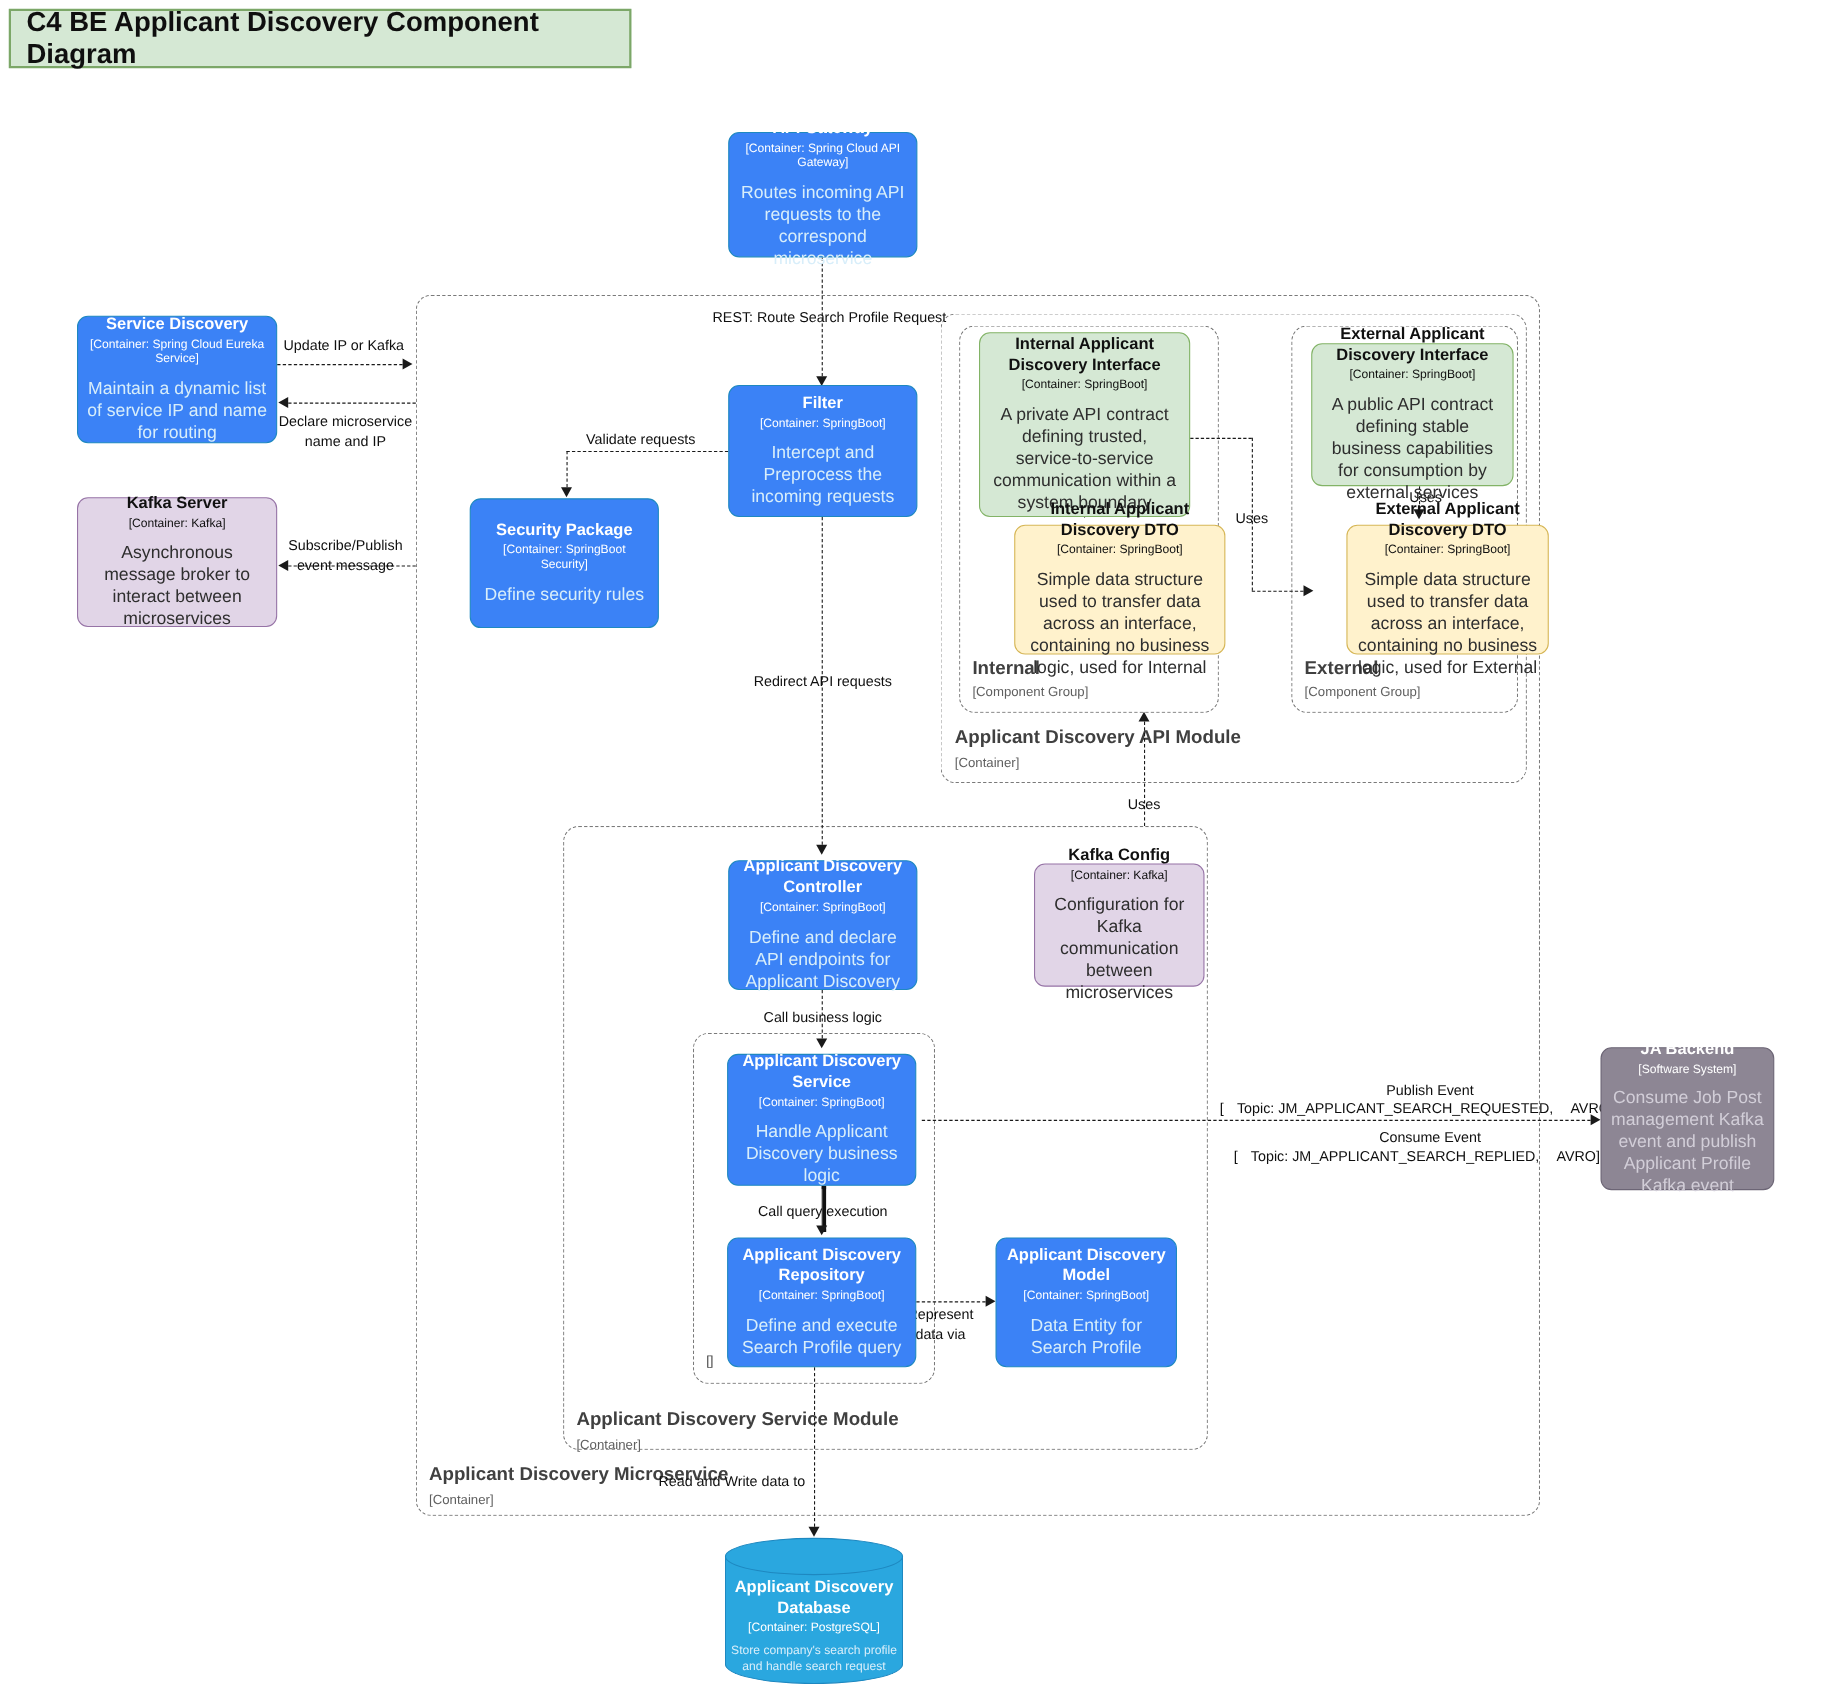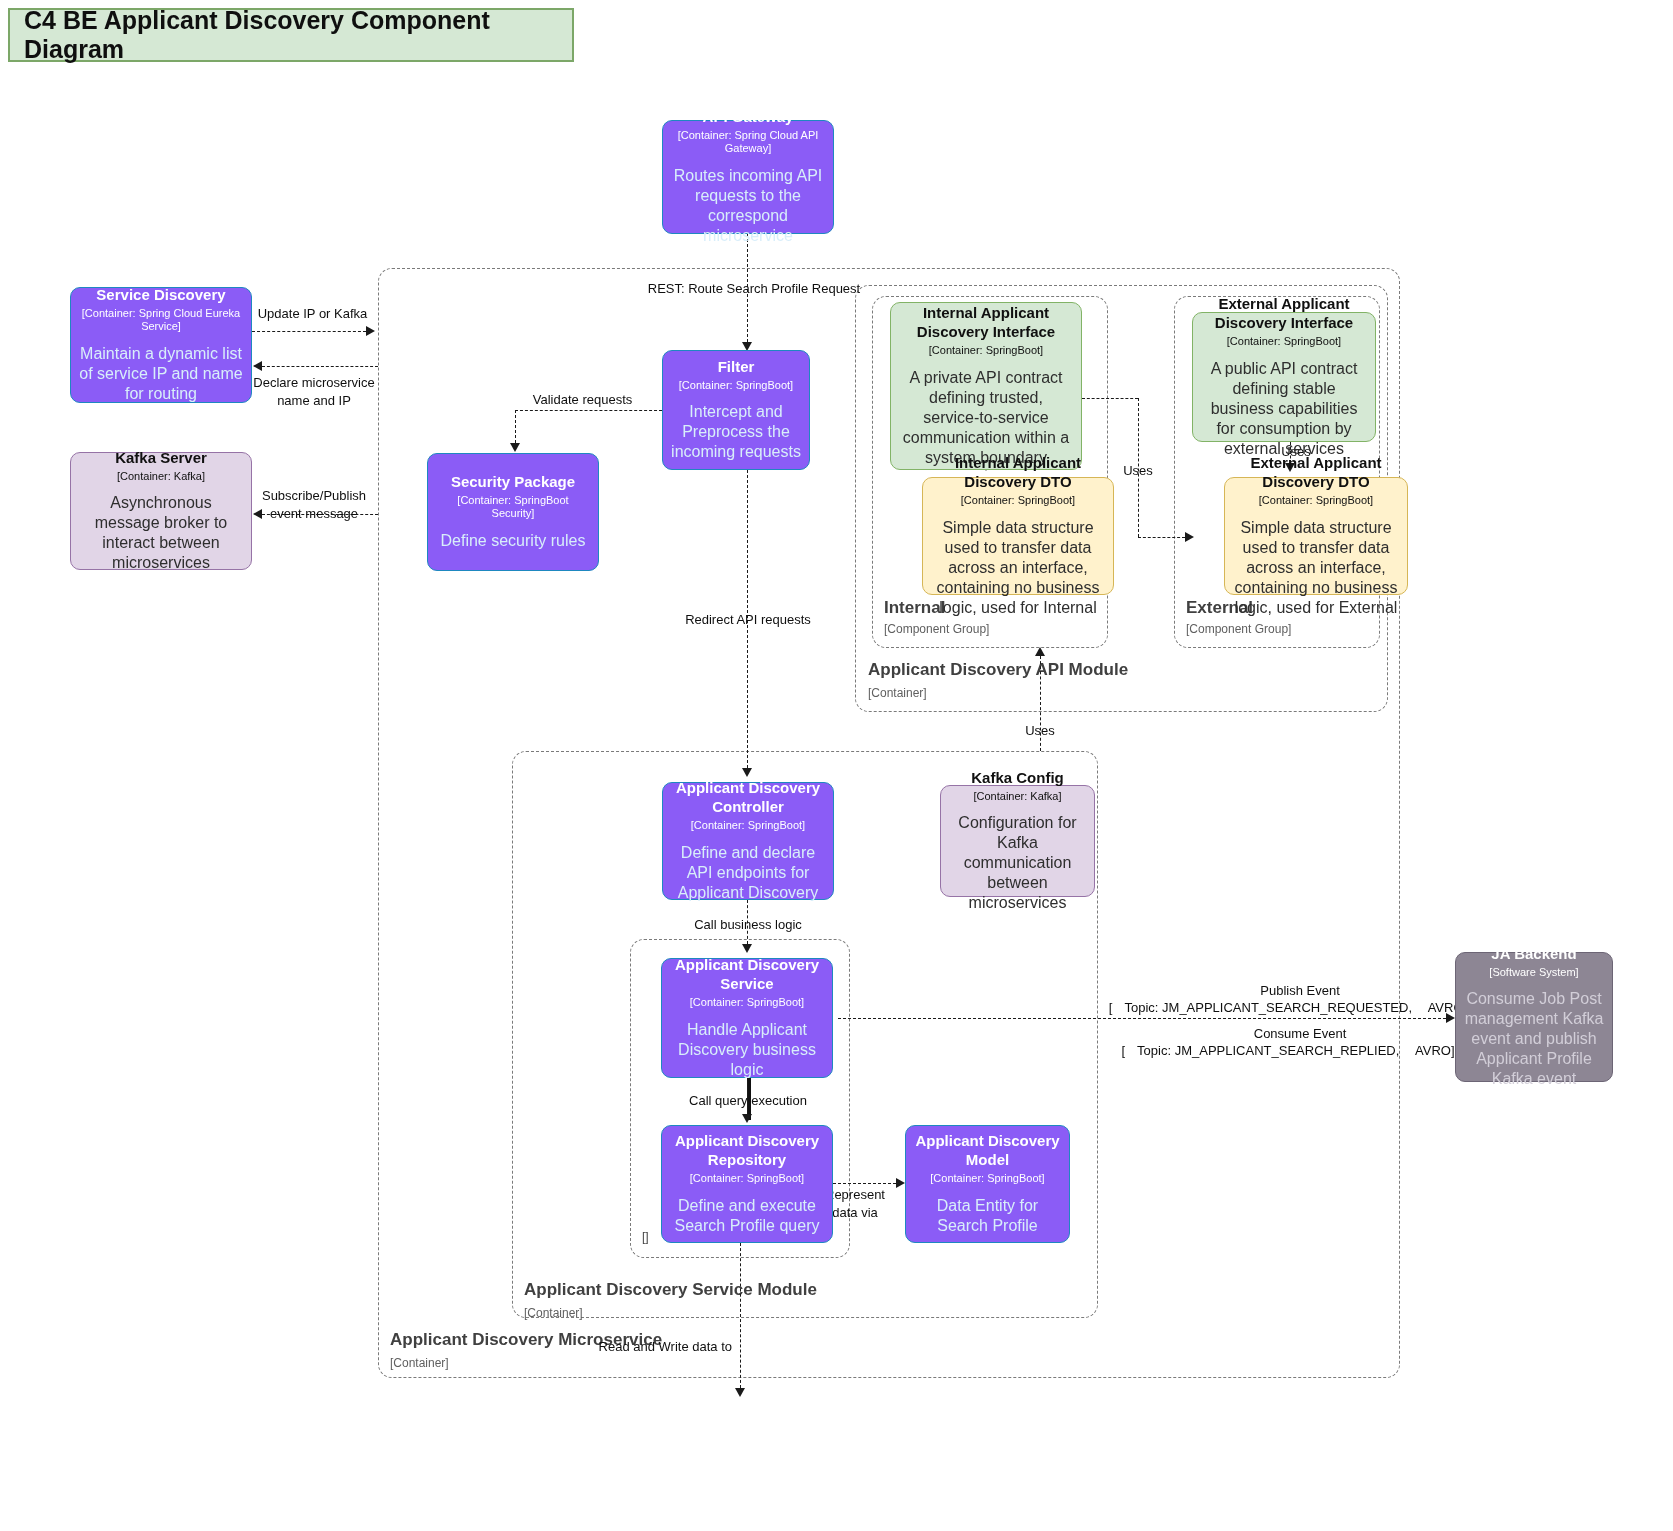--- a/index.html
+++ b/index.html
@@ -12,21 +12,21 @@
     display:flex;align-items:center;padding-left:14px;
     font-size:25px;font-weight:bold;color:#0f0f0f;}
 
   
   .node{position:absolute;border-radius:10px;border:1.5px solid;box-sizing:border-box;
     display:flex;flex-direction:column;justify-content:center;text-align:center;
     padding:6px 8px;line-height:1.25;}
   .node .t{font-weight:bold;font-size:15px;}
   .node .m{font-size:11px;margin-top:2px;}
   .node .d{font-size:16px;margin-top:10px;}
-  .blue{background:#8b5cf6;border-color:#1e88c0;color:#fff;}
+  .blue{background:#3b82f6;border-color:#1e88c0;color:#fff;}
   .blue .d{color:#d8eefa;}
   .green{background:#d5e8d4;border-color:#82b366;color:#101010;}
   .green .d{color:#2e2e2e;}
   .yellow{background:#fff2cc;border-color:#d6b656;color:#101010;margin-left:32px;}
   .yellow .d{color:#2e2e2e;}
   .lav{background:#e1d5e7;border-color:#9673a6;color:#101010;}
   .lav .d{color:#2e2e2e;}
   .gray{background:#8d8694;border-color:#6c6575;color:#fff;}
   .gray .d{color:#d2ced8;}
 
@@ -170,21 +170,21 @@
     <div class="m">[Container: Spring Cloud Eureka Service]</div>
     <div class="d">Maintain a dynamic list of service IP and name for routing</div>
   </div>
 
   <div class="node lav" style="left:70px;top:452px;width:182px;height:118px">
     <div class="t">Kafka Server</div>
     <div class="m">[Container: Kafka]</div>
     <div class="d">Asynchronous message broker to interact between microservices</div>
   </div>
 
-  <div class="node blue" style="left:662px;top:350px;width:148px;height:120px">
+  <div class="node blue" style="left:662px;top:350px;width:172px;height:120px">
     <div class="t">Filter</div>
     <div class="m">[Container: SpringBoot]</div>
     <div class="d">Intercept and Preprocess the incoming requests</div>
   </div>
 
   <div class="node blue" style="left:427px;top:453px;width:172px;height:118px">
     <div class="t">Security Package</div>
     <div class="m">[Container: SpringBoot Security]</div>
     <div class="d">Define security rules</div>
   </div>
@@ -242,14 +242,23 @@
     <div class="m">[Container: SpringBoot]</div>
     <div class="d">Data Entity for Search Profile</div>
   </div>
 
   <div class="node gray" style="left:1455px;top:952px;width:158px;height:130px">
     <div class="t">JA Backend</div>
     <div class="m">[Software System]</div>
     <div class="d">Consume Job Post management Kafka event and publish Applicant Profile Kafka event</div>
   </div>
 
+  <div class="cyl" style="left:659px;top:1398px;width:162px;height:133px">
+    <div class="cyl-body"></div>
+    <div class="cyl-top"></div>
+    <div class="cyl-text">
+      <div class="t">Applicant Discovery Database</div>
+      <div class="m">[Container: PostgreSQL]</div>
+      <div class="d">Store company's search profile and handle search request</div>
+    </div>
+  </div>
 
 </div>
 
 </body></html>

